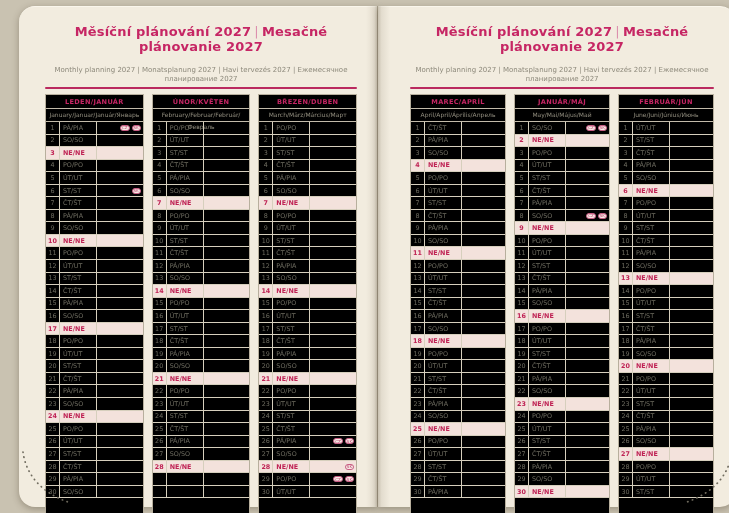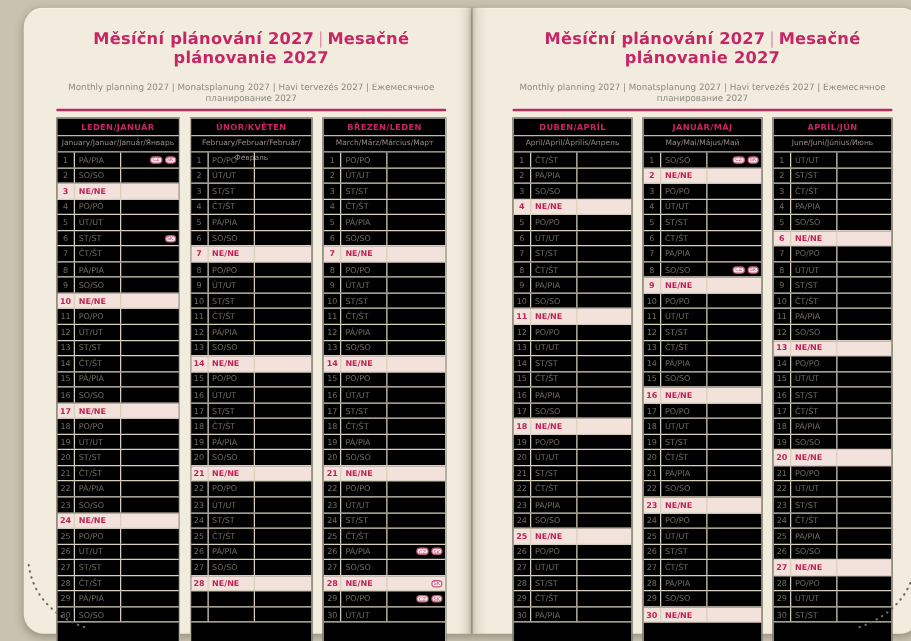--- a/index.html
+++ b/index.html
@@ -398,21 +398,21 @@
               <div class="c lab"></div>
               <div class="c note"></div>
             </div>
             <div class="day-row">
               <div class="c num"></div>
               <div class="c lab"></div>
               <div class="c note"></div>
             </div>
           </div>
         <div class="month">
-            <div class="month-name">BŘEZEN/LEDEN</div>
+            <div class="month-name">BŘEZEN/DUBEN</div>
             <div class="month-sub">March/März/Március/Март</div>
             <div class="day-row">
               <div class="c num">1</div>
               <div class="c lab">PO/PO</div>
               <div class="c note"></div>
             </div>
             <div class="day-row">
               <div class="c num">2</div>
               <div class="c lab">ÚT/UT</div>
               <div class="c note"></div>
@@ -583,21 +583,21 @@
     <div class="page-inner">
       <div class="page-head">
         <div class="title">
           <span>Měsíční plánování 2027</span><span class="sep">|</span><span>Mesačné plánovanie 2027</span>
         </div>
         <div class="subtitle">Monthly planning 2027 | Monatsplanung 2027 | Havi tervezés 2027 | Ежемесячное планирование 2027</div>
         <div class="rule"></div>
       </div>
       <div class="months">
         <div class="month">
-            <div class="month-name">DUBEN/APRÍL</div>
+            <div class="month-name">MAREC/APRÍL</div>
             <div class="month-sub">April/April/Április/Апрель</div>
             <div class="day-row">
               <div class="c num">1</div>
               <div class="c lab">ČT/ŠT</div>
               <div class="c note"></div>
             </div>
             <div class="day-row">
               <div class="c num">2</div>
               <div class="c lab">PÁ/PIA</div>
               <div class="c note"></div>
@@ -907,21 +907,21 @@
               <div class="c lab">NE/NE</div>
               <div class="c note"></div>
             </div>
             <div class="day-row">
               <div class="c num">31</div>
               <div class="c lab">PO/PO</div>
               <div class="c note"></div>
             </div>
           </div>
         <div class="month">
-            <div class="month-name">APRÍL/JÚN</div>
+            <div class="month-name">FEBRUÁR/JÚN</div>
             <div class="month-sub">June/Juni/Június/Июнь</div>
             <div class="day-row">
               <div class="c num">1</div>
               <div class="c lab">ÚT/UT</div>
               <div class="c note"></div>
             </div>
             <div class="day-row">
               <div class="c num">2</div>
               <div class="c lab">ST/ST</div>
               <div class="c note"></div>

